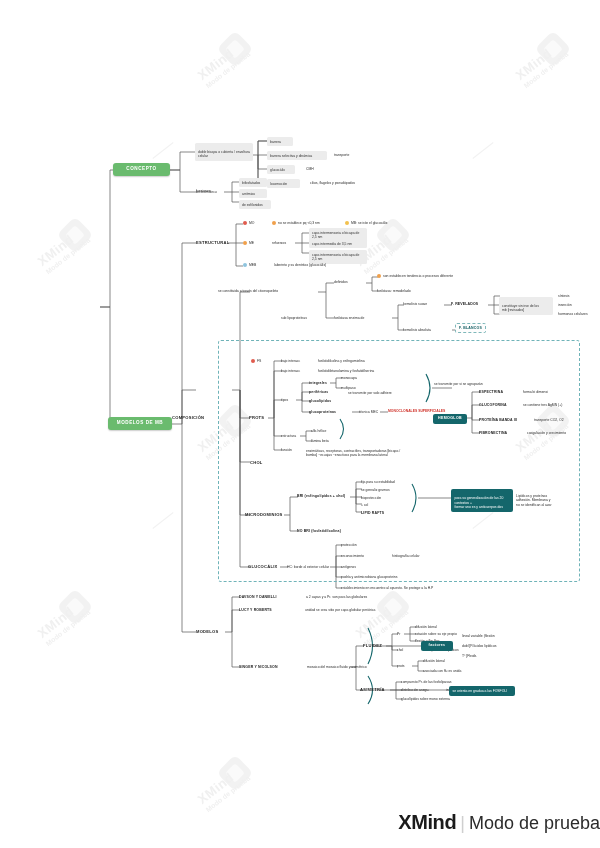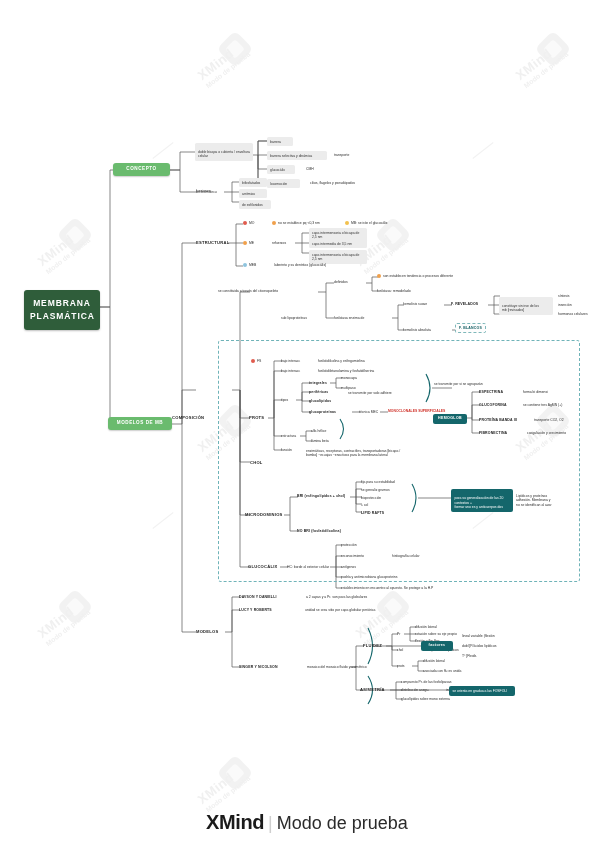--- a/index.html
+++ b/index.html
@@ -74,21 +74,21 @@
   }
   .bullet{
     display:inline-block;width:4px;height:4px;border-radius:50%;
     vertical-align:middle;margin-right:2px;
   }
   .b-red{background:#e05c4e;}
   .b-orange{background:#f0a04b;}
   .b-blue{background:#8fc4de;}
   .b-yellow{background:#f2c14e;}
   .footer{
-    position:absolute;left:14px;right:0;bottom:14px;text-align:center;z-index:3;
+    position:absolute;left:14px;right:0;bottom:14px;text-align:right;z-index:3;
   }
   .footer .xm{font-size:20px;font-weight:700;color:#1b1b1b;letter-spacing:-.4px;}
   .footer .bar{color:#cfcfcf;font-weight:400;margin:0 4px;font-size:18px;}
   .footer .mp{font-size:18px;font-weight:400;color:#2b2b2b;}
 </style>
 </head>
 <body>
 
 <div id="canvas">
 
@@ -271,24 +271,20 @@
       <path d="M432,388 H452"></path>
       <path d="M418,498 H452"></path>
       <path d="M500,498 H512"></path>
       <path d="M374,646 H422"></path>
       <path d="M374,690 H450"></path>
     </g>
   </svg>
 
   <div class="dashbox" style="left:218px;top:340px;width:360px;height:240px;"></div>
 
-  <div class="node n-root" style="left:24px;top:290px;width:76px;">
-    <span style="white-space:pre-line;">MEMBRANA
-PLASMÁTICA</span>
-  </div>
 
   <div class="node n-green" style="left:113px;top:163px;width:57px;">
     <span>CONCEPTO</span>
   </div>
   <div class="node n-green" style="left:108px;top:417px;width:64px;">
     <span>MODELOS DE MB</span>
   </div>
 
   <div class="node n-gray" style="left:195px;top:143px;width:58px;white-space:pre-line;">
     <span>doble bicapa o cubierta / envoltura

